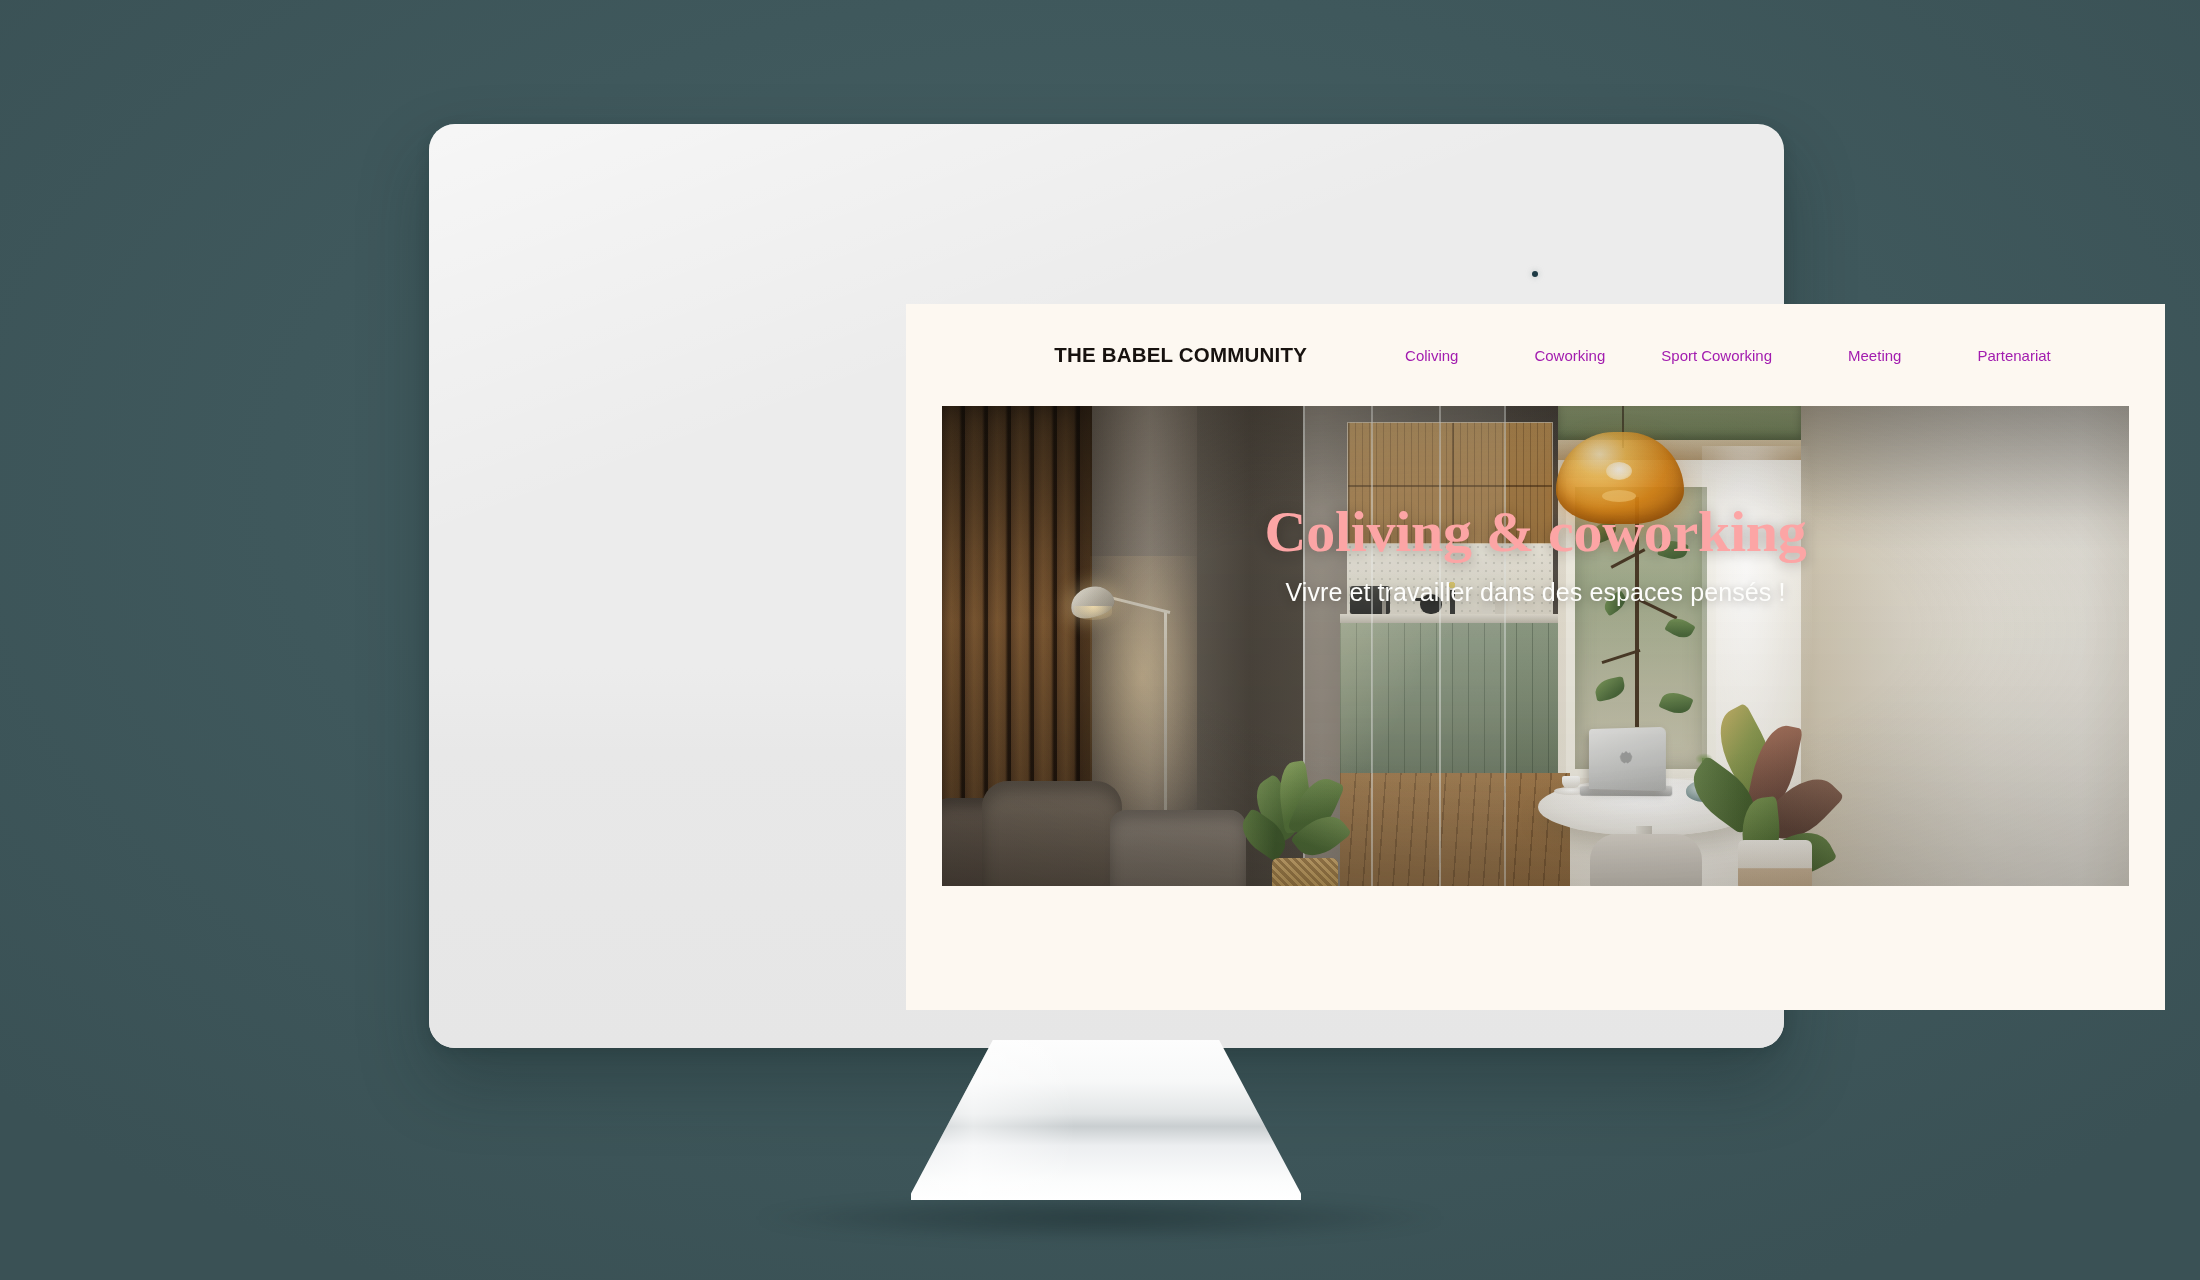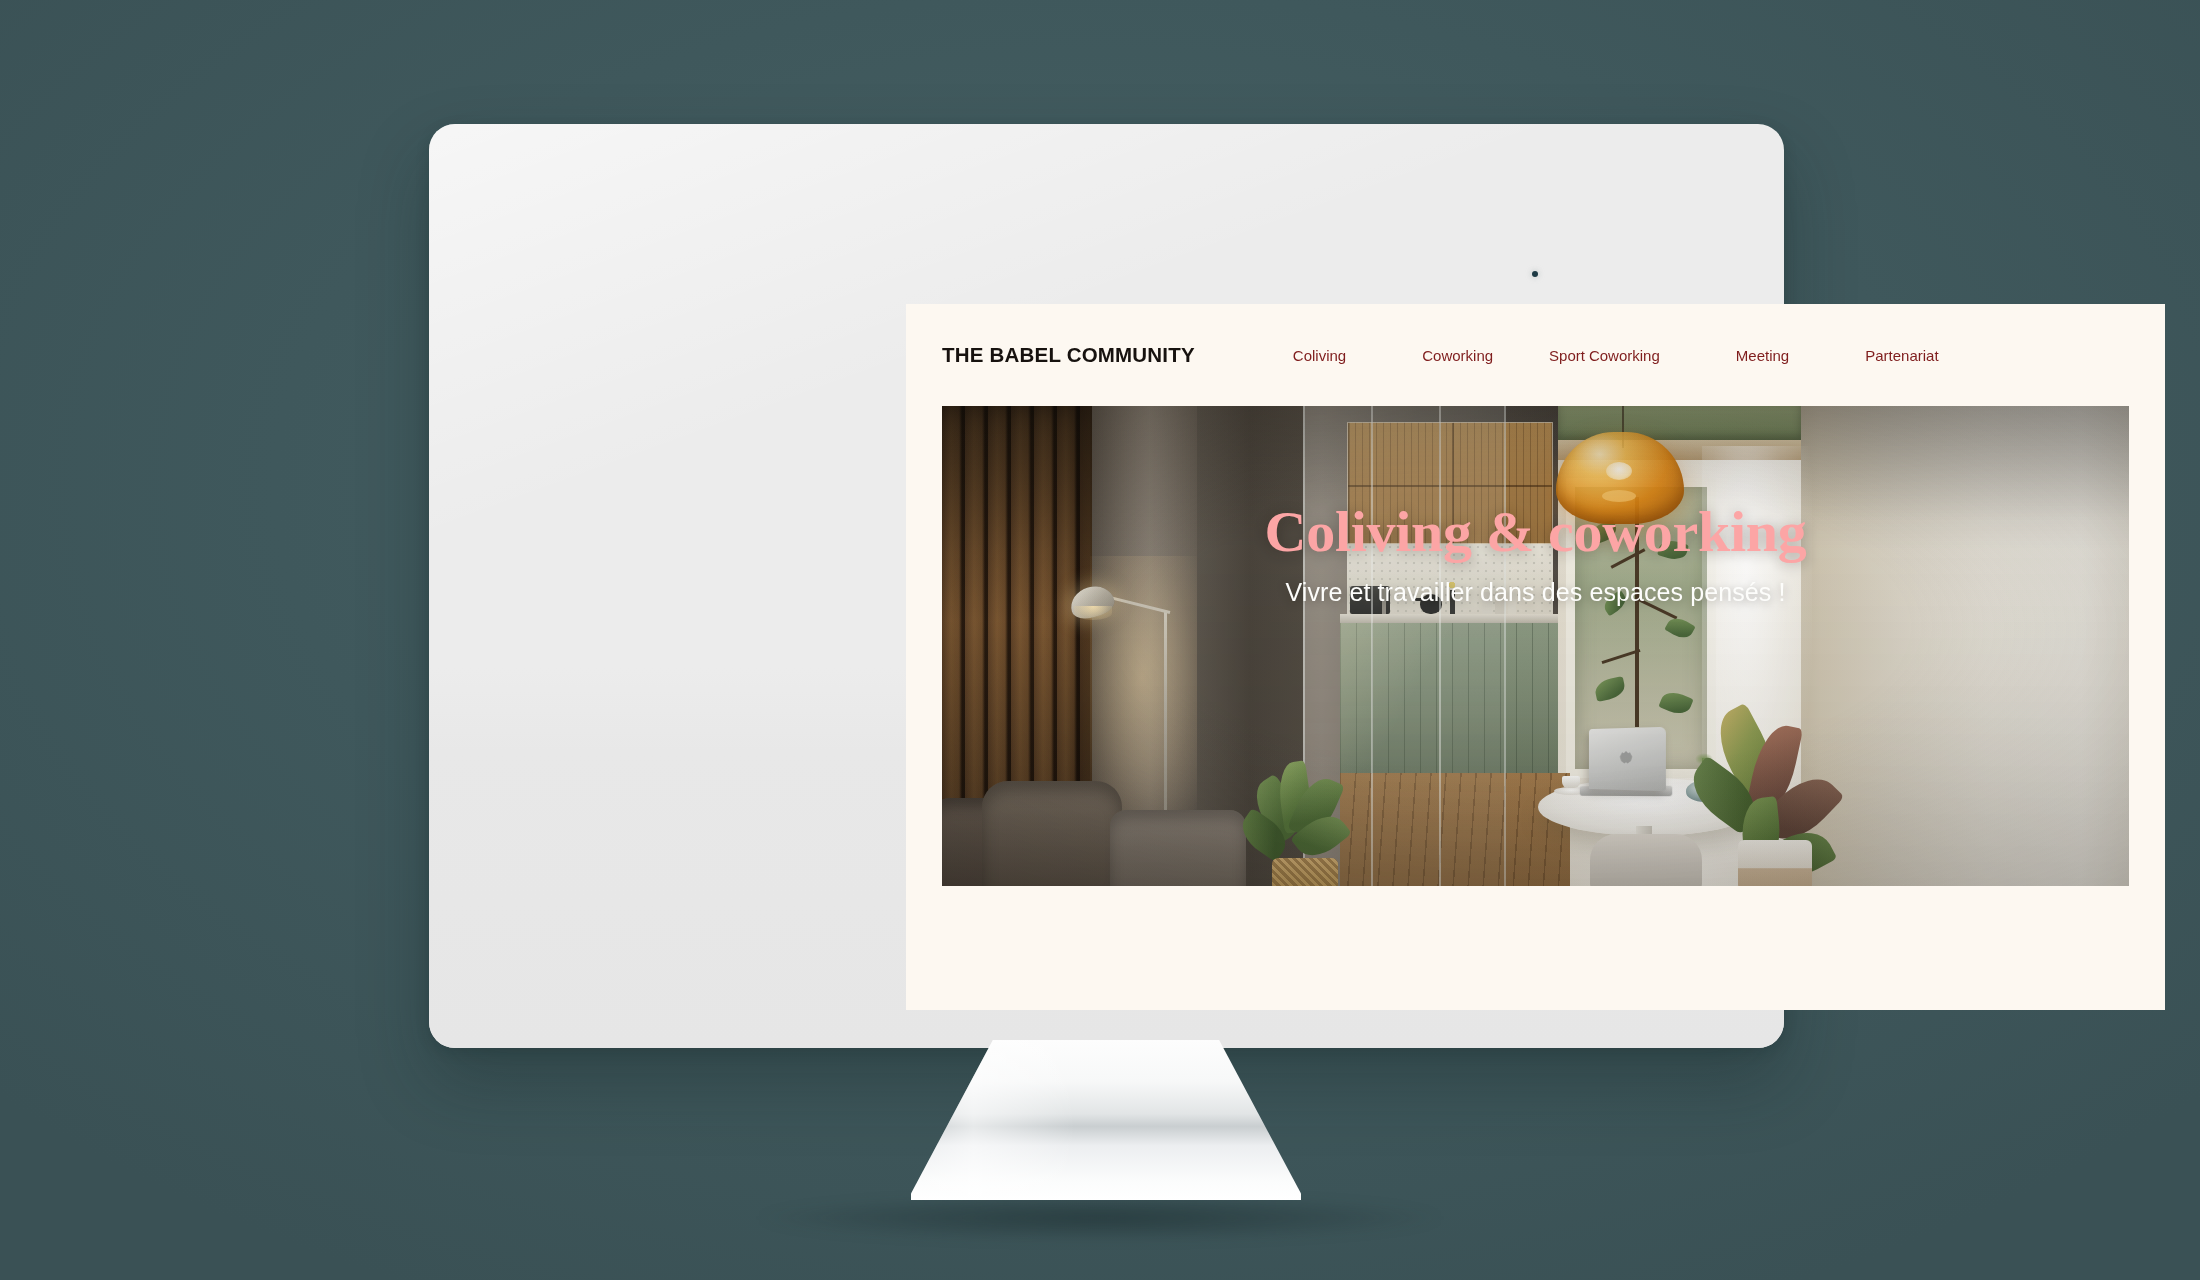--- a/index.html
+++ b/index.html
@@ -96,38 +96,39 @@
     background: #fdf8f1;
     overflow: hidden;
   }
 
   
   .site-header {
     height: 102px;
     display: flex;
     align-items: center;
     padding: 0 0 0 36px;
+    justify-content: center;
   }
   .brand {
     font-family: "Liberation Sans", sans-serif;
     font-weight: 700;
     font-size: 20.5px;
     letter-spacing: .2px;
     color: #17120f;
     white-space: nowrap;
   }
   .site-nav {
     display: flex;
     align-items: center;
     margin-left: 96px;
     gap: 0;
   }
   .nav-link {
     font-size: 15px;
-    color: #7f1d1d;
+    color: #a21caf;
     text-decoration: none;
     white-space: nowrap;
     padding: 6px 2px;
     cursor: pointer;
   }
   .nav-link:nth-child(1) { margin-right: 72px; }
   .nav-link:nth-child(2) { margin-right: 52px; }
   .nav-link:nth-child(3) { }
   .nav-link:nth-child(4) { margin-right: 72px; }
   .nav-link:nth-child(5) { margin-right: 72px; }

